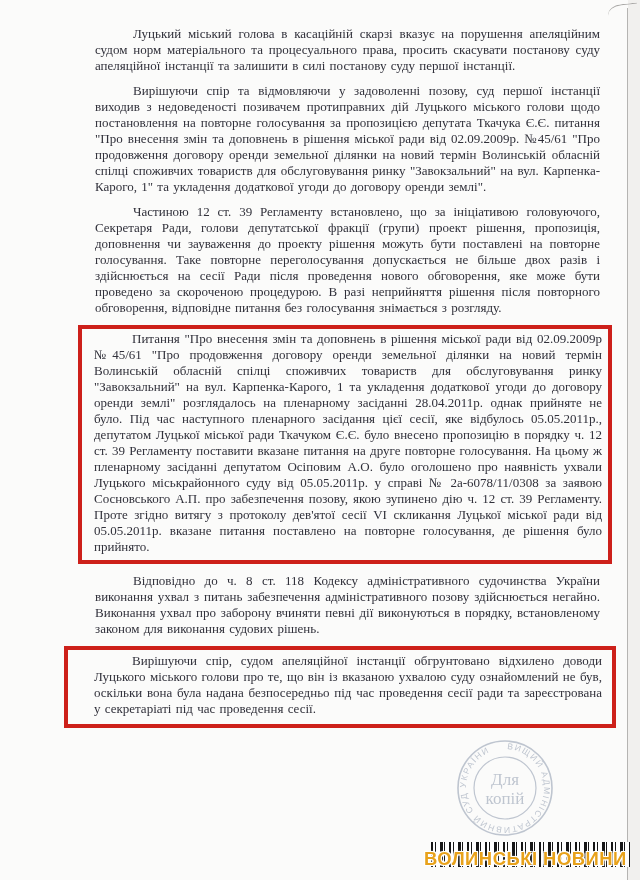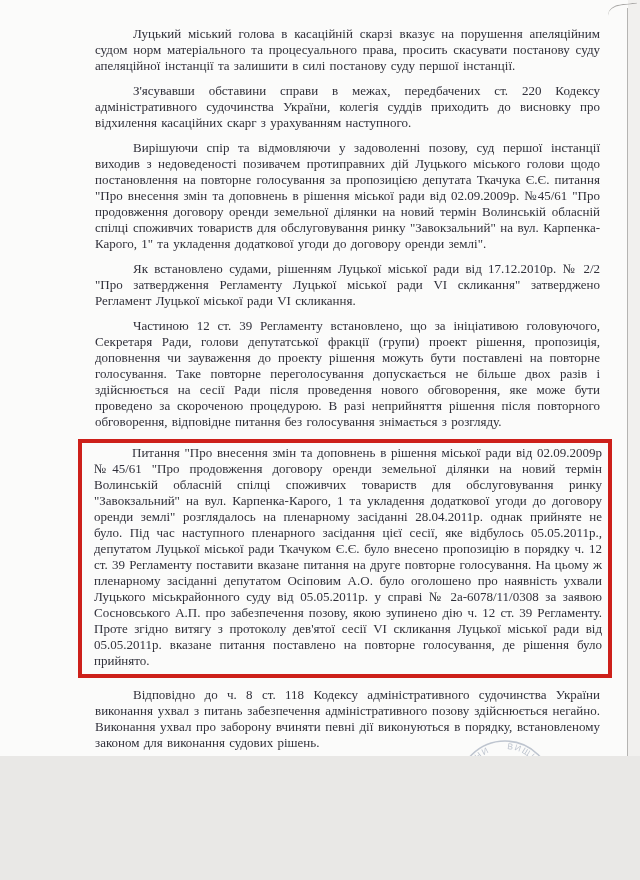--- a/index.html
+++ b/index.html
@@ -4,21 +4,21 @@
 <style>
   html,body{margin:0;padding:0;}
   body{
     width:640px;height:880px;
     background:#e9e8e6;
     font-family:"Liberation Serif", serif;
     overflow:hidden;
   }
   .page{
     position:relative;
-    width:640px;height:756px;
+    width:640px;height:880px;
     background:#fbfbfa;
     overflow:hidden;
   }
   
   .scan-edge{
     position:absolute;top:8px;bottom:0;left:627px;width:1px;
     background:#b5b4b2;
   }
   .scan-strip{
     position:absolute;top:0;bottom:0;left:628px;right:0;
@@ -95,23 +95,21 @@
     transform-origin:left center;
   }
 </style>
 </head>
 <body>
 
 <div class="page">
 
   <div class="content">
       <p class="para">Луцький міський голова в касаційній скарзі вказує на порушення апеляційним судом норм матеріального та процесуального права, просить скасувати постанову суду апеляційної інстанції та залишити в силі постанову суду першої інстанції.</p>
-      <p class="para">З'ясувавши обставини справи в межах, передбачених ст. 220 Кодексу адміністративного судочинства України, колегія суддів приходить до висновку про відхилення касаційних скарг з урахуванням наступного.</p>
       <p class="para">Вирішуючи спір та відмовляючи у задоволенні позову, суд першої інстанції виходив з недоведеності позивачем протиправних дій Луцького міського голови щодо постановлення на повторне голосування за пропозицією депутата Ткачука Є.Є. питання "Про внесення змін та доповнень в рішення міської ради від 02.09.2009р. №45/61 "Про продовження договору оренди земельної ділянки на новий термін Волинській обласній спілці споживчих товариств для обслуговування ринку "Завокзальний" на вул. Карпенка-Карого, 1" та укладення додаткової угоди до договору оренди землі".</p>
-      <p class="para">Як встановлено судами, рішенням Луцької міської ради від 17.12.2010р. № 2/2 "Про затвердження Регламенту Луцької міської ради VI скликання" затверджено Регламент Луцької міської ради VI скликання.</p>
       <p class="para">Частиною 12 ст. 39 Регламенту встановлено, що за ініціативою головуючого, Секретаря Ради, голови депутатської фракції (групи) проект рішення, пропозиція, доповнення чи зауваження до проекту рішення можуть бути поставлені на повторне голосування. Таке повторне переголосування допускається не більше двох разів і здійснюється на сесії Ради після проведення нового обговорення, яке може бути проведено за скороченою процедурою. В разі неприйняття рішення після повторного обговорення, відповідне питання без голосування знімається з розгляду.</p>
       <p class="para redbox box-a">Питання "Про внесення змін та доповнень в рішення міської ради від 02.09.2009р №45/61 "Про продовження договору оренди земельної ділянки на новий термін Волинській обласній спілці споживчих товариств для обслуговування ринку "Завокзальний" на вул. Карпенка-Карого, 1 та укладення додаткової угоди до договору оренди землі" розглядалось на пленарному засіданні 28.04.2011р. однак прийняте не було. Під час наступного пленарного засідання цієї сесії, яке відбулось 05.05.2011р., депутатом Луцької міської ради Ткачуком Є.Є. було внесено пропозицію в порядку ч. 12 ст. 39 Регламенту поставити вказане питання на друге повторне голосування. На цьому ж пленарному засіданні депутатом Осіповим А.О. було оголошено про наявність ухвали Луцького міськрайонного суду від 05.05.2011р. у справі № 2а-6078/11/0308 за заявою Сосновського А.П. про забезпечення позову, якою зупинено дію ч. 12 ст. 39 Регламенту. Проте згідно витягу з протоколу дев'ятої сесії VI скликання Луцької міської ради від 05.05.2011р. вказане питання поставлено на повторне голосування, де рішення було прийнято.</p>
       <p class="para">Відповідно до ч. 8 ст. 118 Кодексу адміністративного судочинства України виконання ухвал з питань забезпечення адміністративного позову здійснюється негайно. Виконання ухвал про заборону вчиняти певні дії виконуються в порядку, встановленому законом для виконання судових рішень.</p>
       <p class="para redbox box-b">Вирішуючи спір, судом апеляційної інстанції обгрунтовано відхилено доводи Луцького міського голови про те, що він із вказаною ухвалою суду ознайомлений не був, оскільки вона була надана безпосередньо під час проведення сесії ради та зареєстрована у секретаріаті під час проведення сесії.</p>
     </div>
 
   <svg class="stamp" viewBox="0 0 160 160" xmlns="http://www.w3.org/2000/svg">
     <defs>
       <path id="ring" d="M 80,36 A 39,39 0 1 1 79.99,36"></path>
     </defs>

